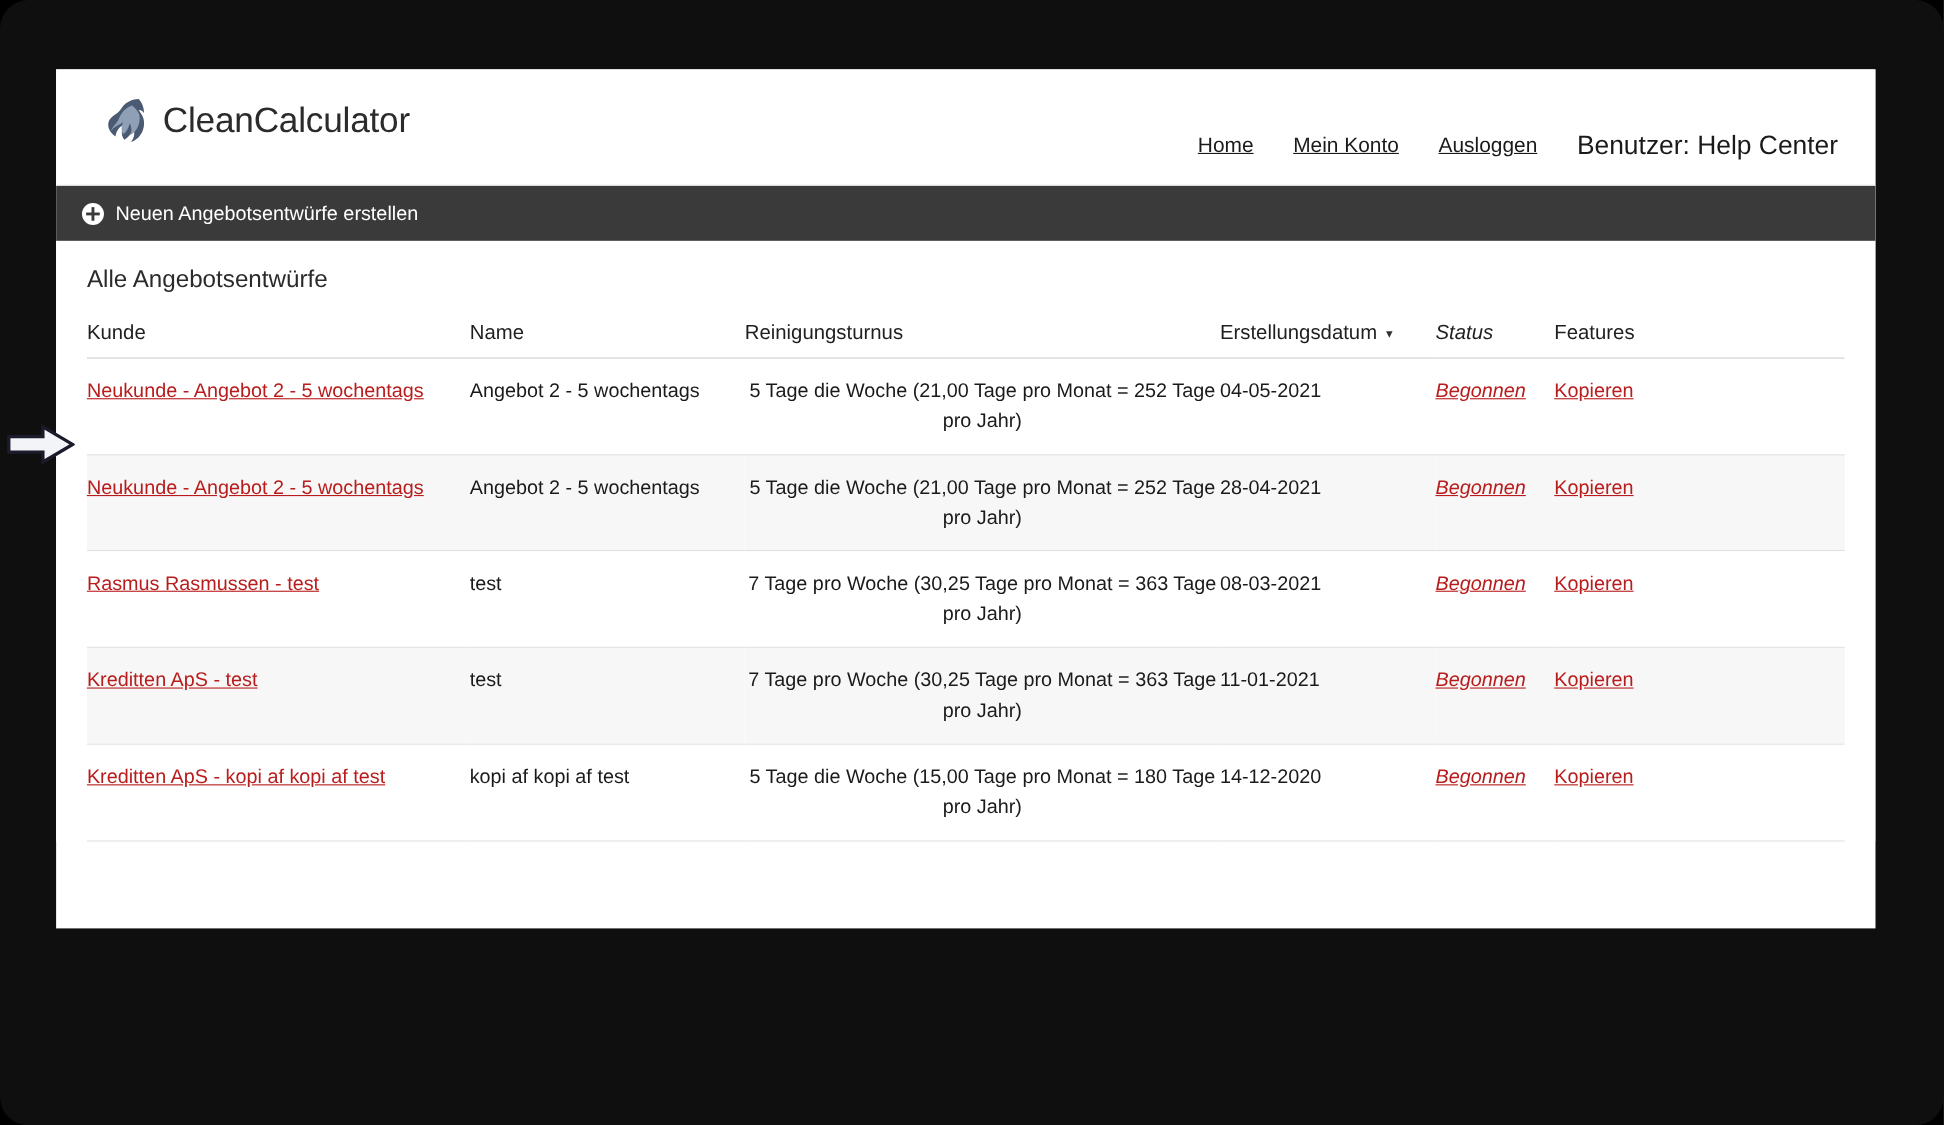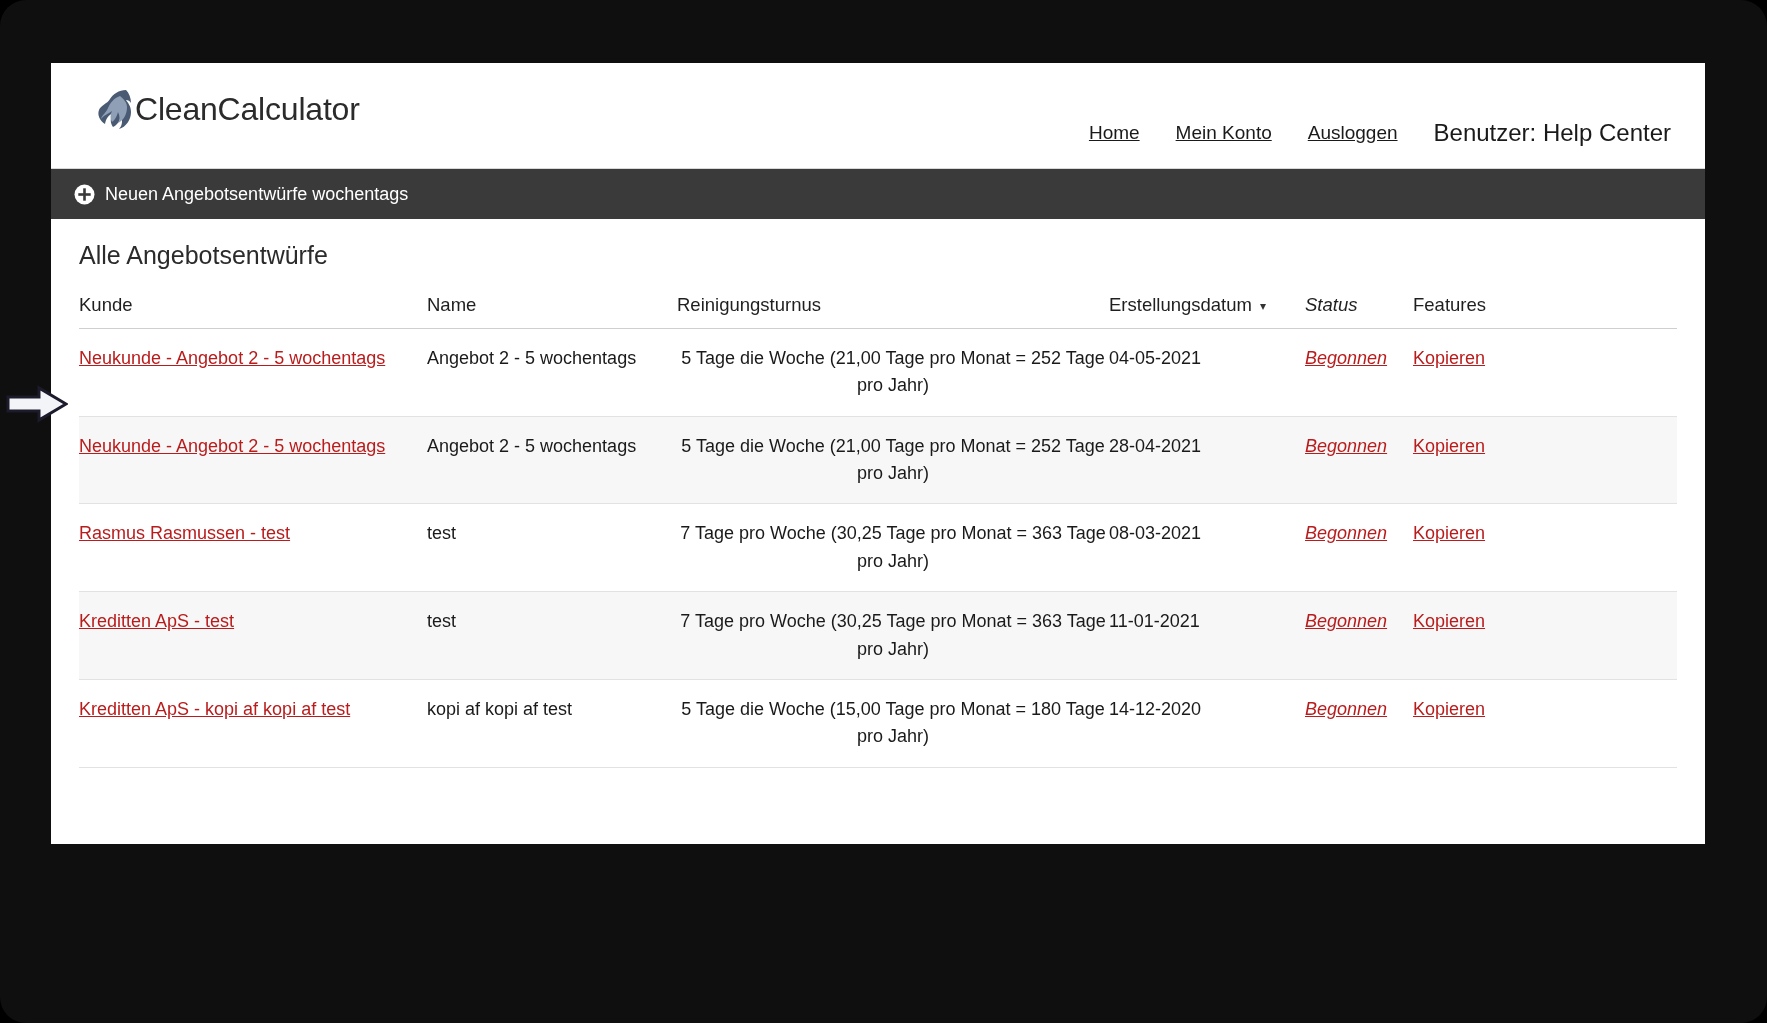--- a/index.html
+++ b/index.html
@@ -39,21 +39,21 @@
     height: 106px;
     border-bottom: 1px solid #d8d8d8;
     background: #ffffff;
   }
   #brand {
     position: absolute;
     left: 45px;
     top: 24px;
     display: flex;
     align-items: center;
-    gap: 1px;
+    gap: 14px;
   }
   #brand-logo { width: 38px; height: 44px; display:block; }
   #brand-name {
     font-size: 32px;
     color: #2b2b2b;
     letter-spacing: -0.2px;
     font-weight: 400;
   }
   #main-nav {
     position: absolute;
@@ -86,21 +86,21 @@
     color: #ffffff;
     font-size: 18px;
     gap: 10px;
     cursor: pointer;
   }
   .plus-icon { width: 21px; height: 21px; display:block; }
 
   
   #content { padding: 0 0 0 0; background:#fff; }
   #page-title {
-    font-size: 25px;
+    font-size: 22px;
     color: #2b2b2b;
     padding: 22px 0 18px 28px;
     font-weight: 400;
   }
 
   table#drafts-table {
     width: calc(100% - 56px);
     margin: 0 28px;
     border-collapse: collapse;
     font-size: 18px;
@@ -181,21 +181,21 @@
         <span id="user-label">Benutzer: Help Center</span>
       </div>
     </div>
 
     <div id="action-bar">
       <svg class="plus-icon" viewBox="0 0 21 21" xmlns="http://www.w3.org/2000/svg">
         <circle cx="10.5" cy="10.5" r="10" fill="#ffffff"></circle>
         <rect x="9.2" y="4.3" width="2.6" height="12.4" fill="#3a3a3a"></rect>
         <rect x="4.3" y="9.2" width="12.4" height="2.6" fill="#3a3a3a"></rect>
       </svg>
-      <span>Neuen Angebotsentwürfe wochentags</span>
+      <span>Neuen Angebotsentwürfe erstellen</span>
     </div>
 
     <div id="content">
       <div id="page-title">Alle Angebotsentwürfe</div>
 
       <table id="drafts-table">
         <thead>
           <tr>
             <th class="col-kunde">Kunde</th>
             <th class="col-name">Name</th>

